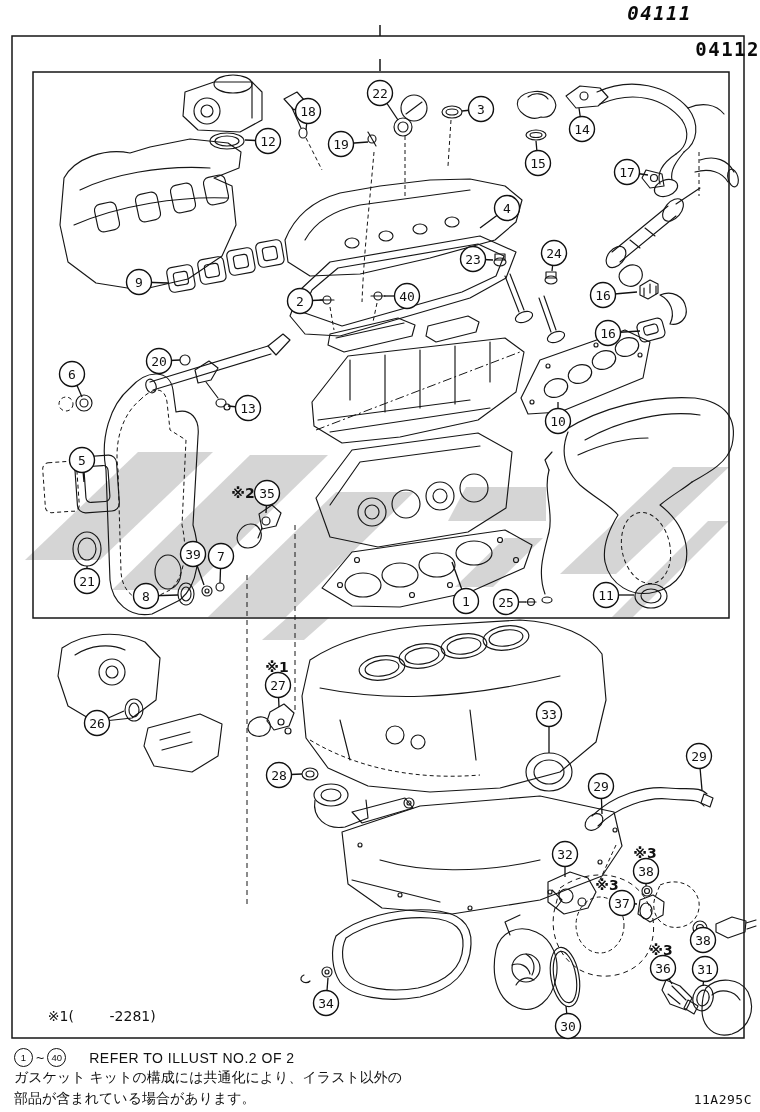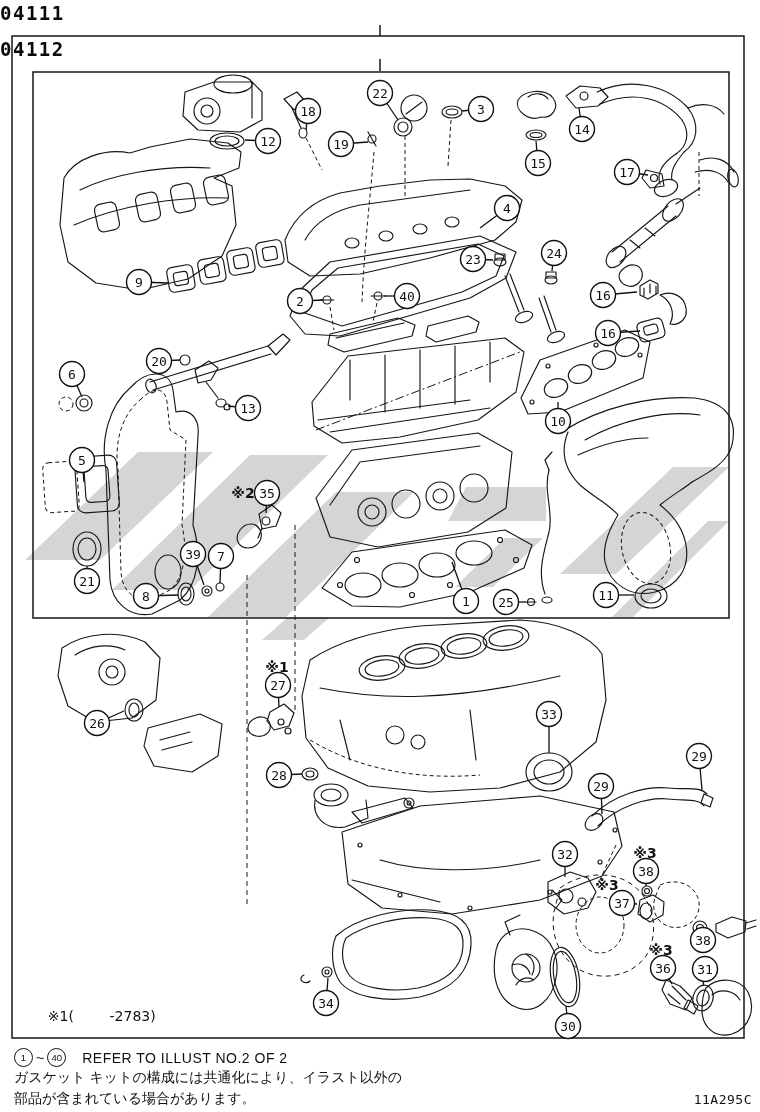--- a/index.html
+++ b/index.html
@@ -1,29 +1,29 @@
 <!DOCTYPE html>
 <html><head>
 <meta charset="utf-8">
 <style>
   html,body{margin:0;padding:0;background:#fff;}
   .page{position:relative;width:760px;height:1112px;background:#fff;overflow:hidden;
         font-family:"Liberation Sans",sans-serif;color:#111;}
   .abs{position:absolute;}
   .part-no{font-weight:700;font-size:19px;letter-spacing:1.5px;color:#0a0a0a;
            font-family:"DejaVu Sans Mono","Liberation Sans",monospace;}
-  #title-top{top:2px;left:0;width:692px;text-align:left;}
-  #title-inner{top:38px;left:0;width:760px;text-align:left;}
+  #title-top{top:2px;left:0;width:692px;text-align:right;font-style:italic;}
+  #title-inner{top:38px;left:0;width:760px;text-align:right;}
   .note{font-size:14px;white-space:pre;font-family:"DejaVu Sans",sans-serif;}
   #note1{left:30px;top:992px;}
   #note2{left:30px;top:1013px;}
   #refer-line{left:14px;top:1048px;font-size:14px;display:flex;align-items:center;gap:3px;}
   .circ{display:inline-flex;align-items:center;justify-content:center;width:17px;height:17px;
         border:1px solid #111;border-radius:50%;font-size:9.5px;line-height:1;flex:0 0 auto;}
-  .refer-text{margin-left:13px;letter-spacing:.5px;}
+  .refer-text{margin-left:20px;letter-spacing:.5px;}
   #jp1{left:14px;top:1069px;font-size:14px;}
   #jp2{left:14px;top:1090px;font-size:14px;}
   #code{right:8px;top:1092px;font-size:13px;letter-spacing:.5px;
         font-family:"DejaVu Sans Mono",monospace;}
   svg{position:absolute;top:0;left:0;}
   .ln{fill:none;stroke:#161616;stroke-width:1.15;stroke-linejoin:round;stroke-linecap:round;}
   .lnb{fill:none;stroke:#161616;stroke-width:1.5;}
   .dash{fill:none;stroke:#161616;stroke-width:1;stroke-dasharray:5 4;}
   .dashf{fill:none;stroke:#161616;stroke-width:1;stroke-dasharray:4 3;}
   .dd{fill:none;stroke:#161616;stroke-width:1;stroke-dasharray:9 3 2 3;}
@@ -699,21 +699,21 @@
         </g>
         <text class="flag" x="277" y="672">※1</text>
         <text class="flag" x="243" y="498">※2</text>
         <text class="flag" x="645" y="858">※3</text>
         <text class="flag" x="607" y="890">※3</text>
         <text class="flag" x="661" y="955">※3</text>
       </g>
   </svg>
 
   <div class="abs note" id="note1">
-    <span>※1</span><span>(        -2783)</span>
+    <span>※1</span><span>(        -2281)</span>
   </div>
 
   <div class="abs" id="refer-line">
     <span class="circ">1</span>
     <span>~</span>
     <span class="circ">40</span>
     <span class="refer-text">REFER TO ILLUST NO.2 OF 2</span>
   </div>
 
   <div class="abs" id="jp1">ガスケット キットの構成には共通化により、イラスト以外の</div>

